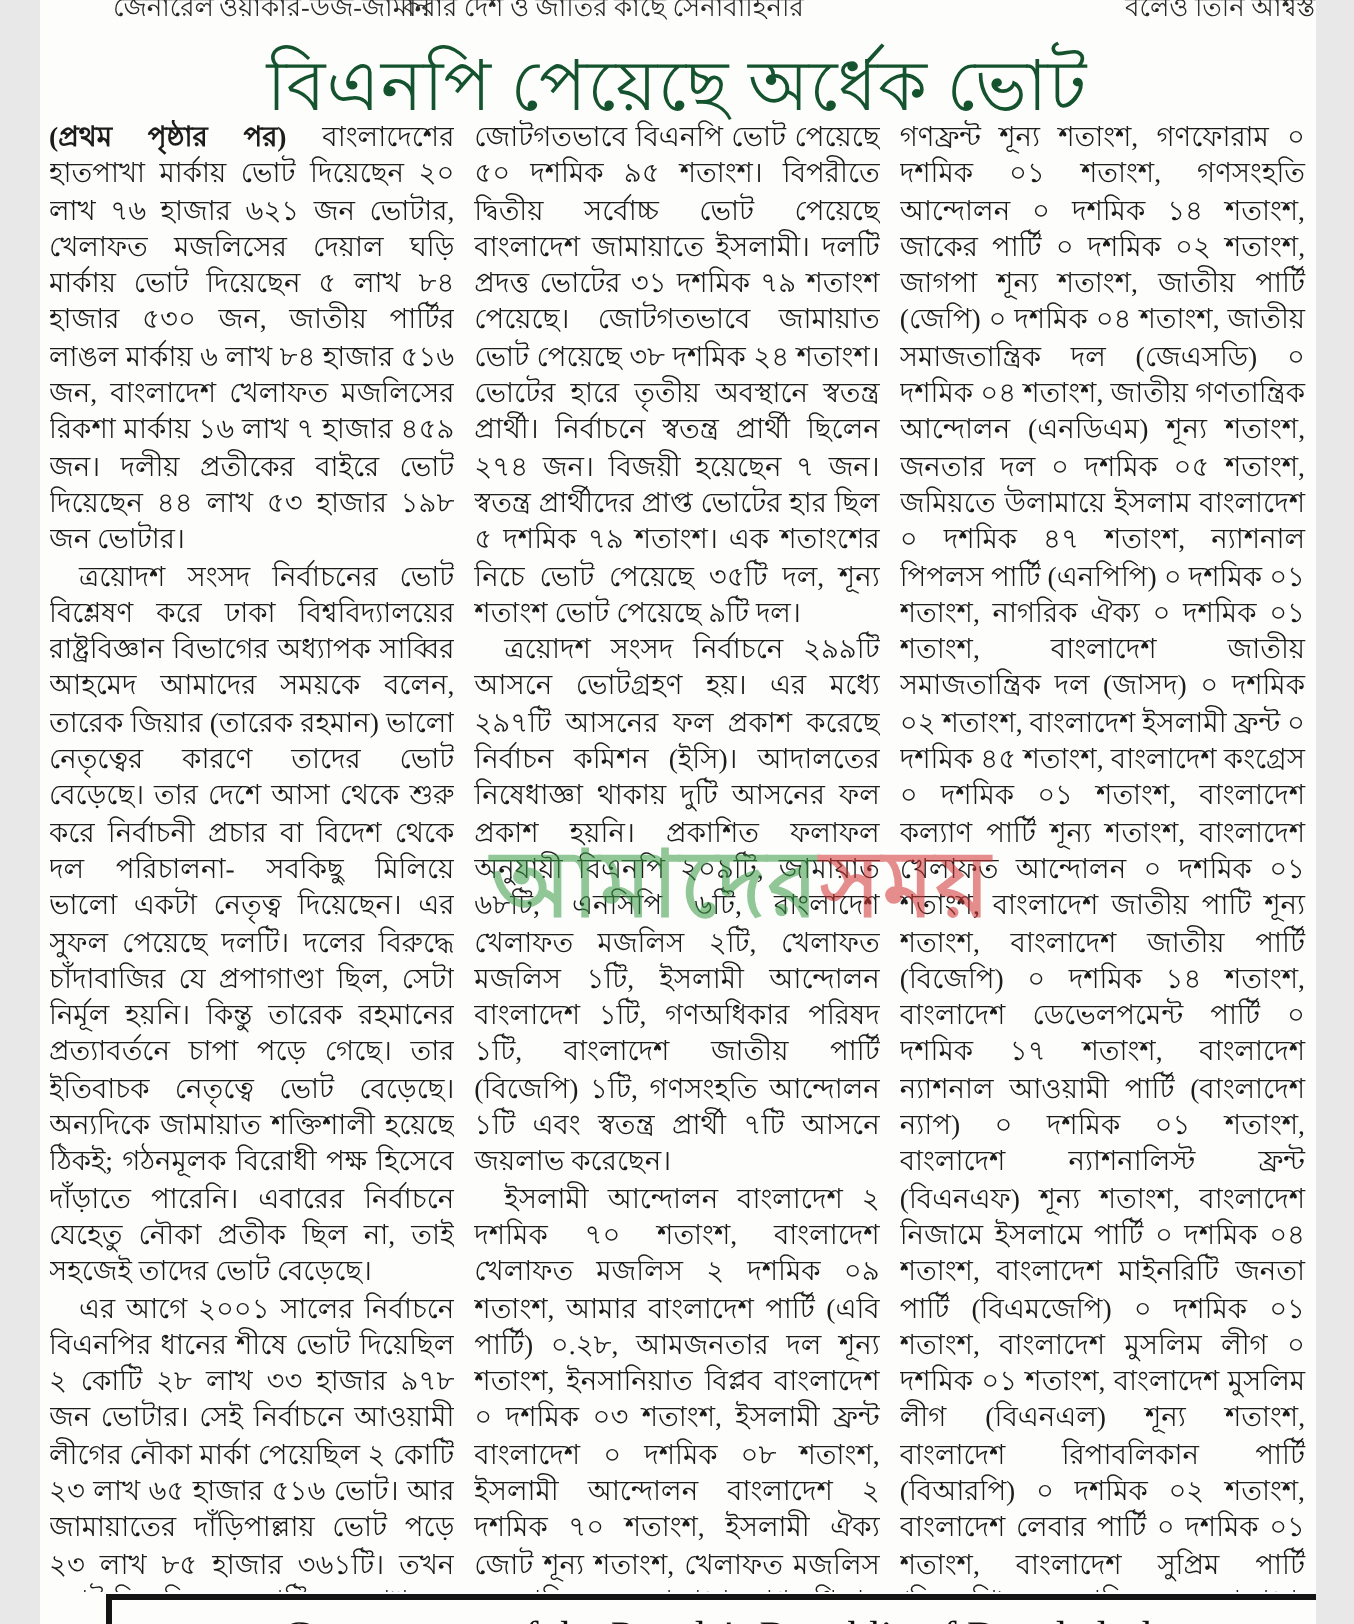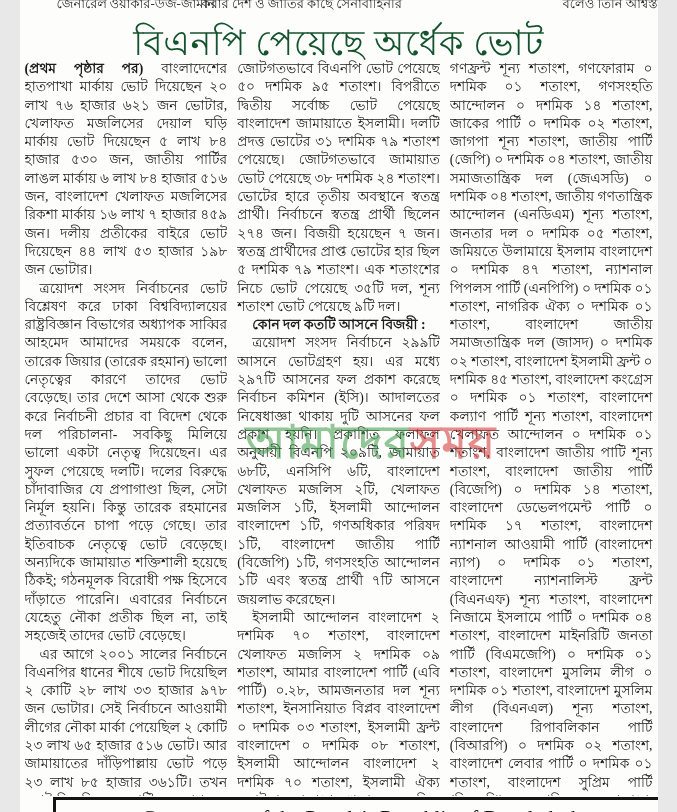--- a/index.html
+++ b/index.html
@@ -90,21 +90,20 @@
 
     <div class="col">
       <p><span class="lead-bold">(প্রথম পৃষ্ঠার পর)</span> <span>বাংলাদেশের হাতপাখা মার্কায় ভোট দিয়েছেন ২০ লাখ ৭৬ হাজার ৬২১ জন ভোটার, খেলাফত মজলিসের দেয়াল ঘড়ি মার্কায় ভোট দিয়েছেন ৫ লাখ ৮৪ হাজার ৫৩০ জন, জাতীয় পার্টির লাঙল মার্কায় ৬ লাখ ৮৪ হাজার ৫১৬ জন, বাংলাদেশ খেলাফত মজলিসের রিকশা মার্কায় ১৬ লাখ ৭ হাজার ৪৫৯ জন। দলীয় প্রতীকের বাইরে ভোট দিয়েছেন ৪৪ লাখ ৫৩ হাজার ১৯৮ জন ভোটার।</span></p>
       <p class="indent">ত্রয়োদশ সংসদ নির্বাচনের ভোট বিশ্লেষণ করে ঢাকা বিশ্ববিদ্যালয়ের রাষ্ট্রবিজ্ঞান বিভাগের অধ্যাপক সাব্বির আহমেদ আমাদের সময়কে বলেন, তারেক জিয়ার (তারেক রহমান) ভালো নেতৃত্বের কারণে তাদের ভোট বেড়েছে। তার দেশে আসা থেকে শুরু করে নির্বাচনী প্রচার বা বিদেশ থেকে দল পরিচালনা- সবকিছু মিলিয়ে ভালো একটা নেতৃত্ব দিয়েছেন। এর সুফল পেয়েছে দলটি। দলের বিরুদ্ধে চাঁদাবাজির যে প্রপাগাণ্ডা ছিল, সেটা নির্মূল হয়নি। কিন্তু তারেক রহমানের প্রত্যাবর্তনে চাপা পড়ে গেছে। তার ইতিবাচক নেতৃত্বে ভোট বেড়েছে। অন্যদিকে জামায়াত শক্তিশালী হয়েছে ঠিকই; গঠনমূলক বিরোধী পক্ষ হিসেবে দাঁড়াতে পারেনি। এবারের নির্বাচনে যেহেতু নৌকা প্রতীক ছিল না, তাই সহজেই তাদের ভোট বেড়েছে।</p>
       <p class="indent">এর আগে ২০০১ সালের নির্বাচনে বিএনপির ধানের শীষে ভোট দিয়েছিল ২ কোটি ২৮ লাখ ৩৩ হাজার ৯৭৮ জন ভোটার। সেই নির্বাচনে আওয়ামী লীগের নৌকা মার্কা পেয়েছিল ২ কোটি ২৩ লাখ ৬৫ হাজার ৫১৬ ভোট। আর জামায়াতের দাঁড়িপাল্লায় ভোট পড়ে ২৩ লাখ ৮৫ হাজার ৩৬১টি। তখন ভোট দিয়েছিল ৫ কোটি ৫৭ লাখ ৩৬ হাজার ৬২৫ ভোটার।</p>
 
     </div>
 
     <div class="col">
       <p>জোটগতভাবে বিএনপি ভোট পেয়েছে ৫০ দশমিক ৯৫ শতাংশ। বিপরীতে দ্বিতীয় সর্বোচ্চ ভোট পেয়েছে বাংলাদেশ জামায়াতে ইসলামী। দলটি প্রদত্ত ভোটের ৩১ দশমিক ৭৯ শতাংশ পেয়েছে। জোটগতভাবে জামায়াত ভোট পেয়েছে ৩৮ দশমিক ২৪ শতাংশ। ভোটের হারে তৃতীয় অবস্থানে স্বতন্ত্র প্রার্থী। নির্বাচনে স্বতন্ত্র প্রার্থী ছিলেন ২৭৪ জন। বিজয়ী হয়েছেন ৭ জন। স্বতন্ত্র প্রার্থীদের প্রাপ্ত ভোটের হার ছিল ৫ দশমিক ৭৯ শতাংশ। এক শতাংশের নিচে ভোট পেয়েছে ৩৫টি দল, শূন্য শতাংশ ভোট পেয়েছে ৯টি দল।</p>
-      <p class="subhead">কোন দল কতটি আসনে বিজয়ী :</p>
       <p class="indent">ত্রয়োদশ সংসদ নির্বাচনে ২৯৯টি আসনে ভোটগ্রহণ হয়। এর মধ্যে ২৯৭টি আসনের ফল প্রকাশ করেছে নির্বাচন কমিশন (ইসি)। আদালতের নিষেধাজ্ঞা থাকায় দুটি আসনের ফল প্রকাশ হয়নি। প্রকাশিত ফলাফল অনুযায়ী বিএনপি ২০৯টি, জামায়াত ৬৮টি, এনসিপি ৬টি, বাংলাদেশ খেলাফত মজলিস ২টি, খেলাফত মজলিস ১টি, ইসলামী আন্দোলন বাংলাদেশ ১টি, গণঅধিকার পরিষদ ১টি, বাংলাদেশ জাতীয় পার্টি (বিজেপি) ১টি, গণসংহতি আন্দোলন ১টি এবং স্বতন্ত্র প্রার্থী ৭টি আসনে জয়লাভ করেছেন।</p>
       <p class="indent">ইসলামী আন্দোলন বাংলাদেশ ২ দশমিক ৭০ শতাংশ, বাংলাদেশ খেলাফত মজলিস ২ দশমিক ০৯ শতাংশ, আমার বাংলাদেশ পার্টি (এবি পার্টি) ০.২৮, আমজনতার দল শূন্য শতাংশ, ইনসানিয়াত বিপ্লব বাংলাদেশ ০ দশমিক ০৩ শতাংশ, ইসলামী ফ্রন্ট বাংলাদেশ ০ দশমিক ০৮ শতাংশ, ইসলামী আন্দোলন বাংলাদেশ ২ দশমিক ৭০ শতাংশ, ইসলামী ঐক্য জোট শূন্য শতাংশ, খেলাফত মজলিস ০ দশমিক ৭৬ শতাংশ, গণঅধিকার পরিষদ ০ দশমিক ৩৩ শতাংশ, গণতন্ত্রী পার্টি শূন্য শতাংশ,</p>
     </div>
 
     <div class="col">
       <p>গণফ্রন্ট শূন্য শতাংশ, গণফোরাম ০ দশমিক ০১ শতাংশ, গণসংহতি আন্দোলন ০ দশমিক ১৪ শতাংশ, জাকের পার্টি ০ দশমিক ০২ শতাংশ, জাগপা শূন্য শতাংশ, জাতীয় পার্টি (জেপি) ০ দশমিক ০৪ শতাংশ, জাতীয় সমাজতান্ত্রিক দল (জেএসডি) ০ দশমিক ০৪ শতাংশ, জাতীয় গণতান্ত্রিক আন্দোলন (এনডিএম) শূন্য শতাংশ, জনতার দল ০ দশমিক ০৫ শতাংশ, জমিয়তে উলামায়ে ইসলাম বাংলাদেশ ০ দশমিক ৪৭ শতাংশ, ন্যাশনাল পিপলস পার্টি (এনপিপি) ০ দশমিক ০১ শতাংশ, নাগরিক ঐক্য ০ দশমিক ০১ শতাংশ, বাংলাদেশ জাতীয় সমাজতান্ত্রিক দল (জাসদ) ০ দশমিক ০২ শতাংশ, বাংলাদেশ ইসলামী ফ্রন্ট ০ দশমিক ৪৫ শতাংশ, বাংলাদেশ কংগ্রেস ০ দশমিক ০১ শতাংশ, বাংলাদেশ কল্যাণ পার্টি শূন্য শতাংশ, বাংলাদেশ খেলাফত আন্দোলন ০ দশমিক ০১ শতাংশ, বাংলাদেশ জাতীয় পাটি শূন্য শতাংশ, বাংলাদেশ জাতীয় পার্টি (বিজেপি) ০ দশমিক ১৪ শতাংশ, বাংলাদেশ ডেভেলপমেন্ট পার্টি ০ দশমিক ১৭ শতাংশ, বাংলাদেশ ন্যাশনাল আওয়ামী পার্টি (বাংলাদেশ ন্যাপ) ০ দশমিক ০১ শতাংশ, বাংলাদেশ ন্যাশনালিস্ট ফ্রন্ট (বিএনএফ) শূন্য শতাংশ, বাংলাদেশ নিজামে ইসলামে পার্টি ০ দশমিক ০৪ শতাংশ, বাংলাদেশ মাইনরিটি জনতা পার্টি (বিএমজেপি) ০ দশমিক ০১ শতাংশ, বাংলাদেশ মুসলিম লীগ ০ দশমিক ০১ শতাংশ, বাংলাদেশ মুসলিম লীগ (বিএনএল) শূন্য শতাংশ, বাংলাদেশ রিপাবলিকান পার্টি (বিআরপি) ০ দশমিক ০২ শতাংশ, বাংলাদেশ লেবার পার্টি ০ দশমিক ০১ শতাংশ, বাংলাদেশ সুপ্রিম পার্টি (বিএসপি) ০ দশমিক ০৪ শতাংশ, বাংলাদেশ সমঅধিকার পার্টি শূন্য শতাংশ, বাংলাদেশ সাংস্কৃতিক মুক্তিজোট (মুক্তিজোট) ০ দশমিক ০১ শতাংশ, বাংলাদেশের কমিউনিস্ট পার্টি ০ দশমিক ০৮ শতাংশ, বাংলাদেশের বিপ্লবী ওয়ার্কার্স পার্টি ০ দশমিক ০৪ শতাংশ, বাংলাদেশের সমাজতান্ত্রিক দল (মার্কসবাদী) ০ দশমিক ০২ শতাংশ, বাংলাদেশের সমাজতান্ত্রিক দল (বাসদ) ০ দশমিক ০৫ শতাংশ, লিবারেল ডেমোক্রেটিক পার্টি (এলডিপি) ০ দশমিক ৩৫ শতাংশ ভোট পেয়েছে।</p>
     </div>
 
   </div>
 

